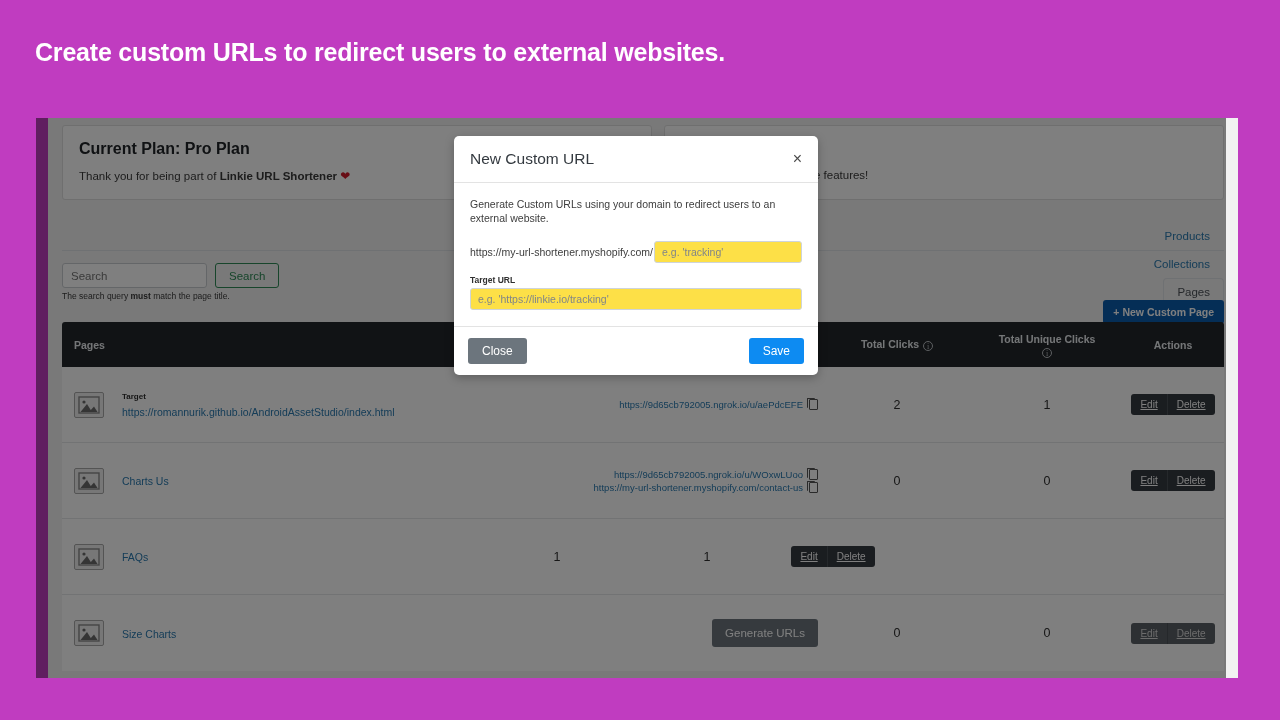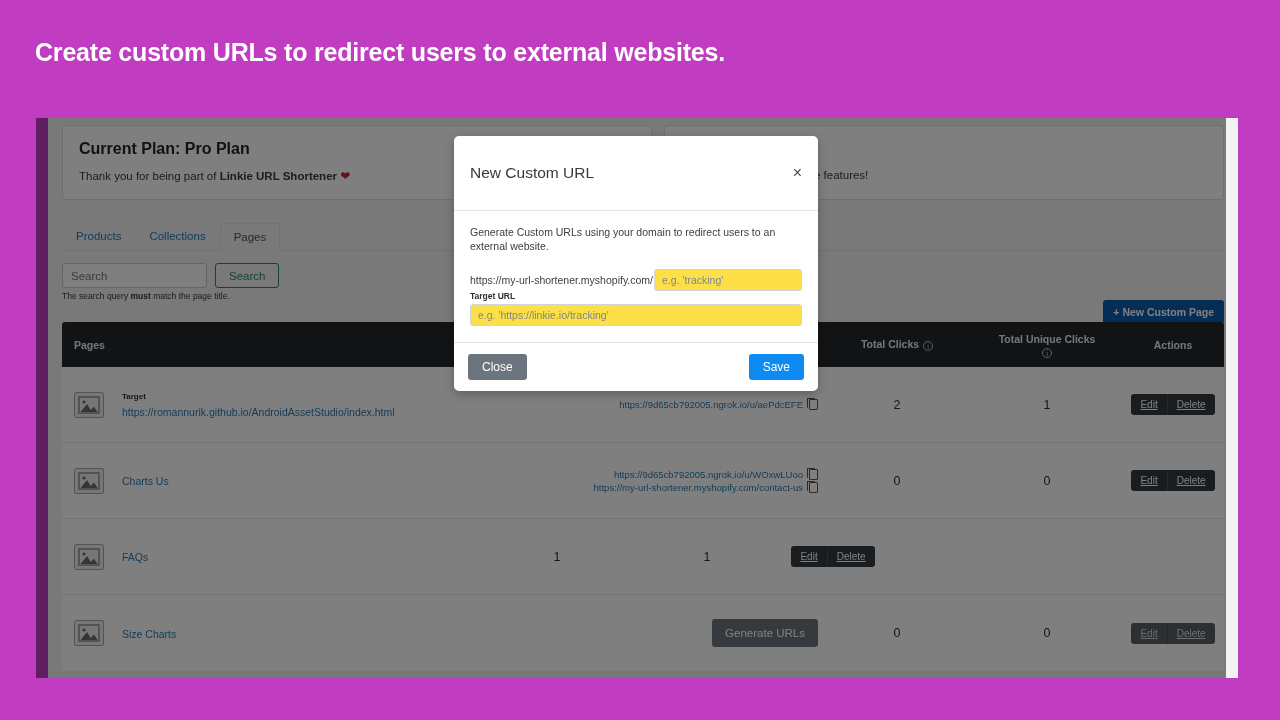--- a/index.html
+++ b/index.html
@@ -69,20 +69,21 @@
   .card.right .card-title { visibility: hidden; }
   .card.right .card-text { margin-top: 0px; }
 
   
   .tabs-wrap {
     margin: 22px 14px 0 14px;
     border-bottom: 1px solid #dee2e6;
     display: flex;
     align-items: flex-end;
     height: 29px;
+    flex-direction: column;
   }
   .tab {
     font-size: 11.5px;
     color: #2a7ab0;
     padding: 6px 13px 6px 13px;
     border: 1px solid transparent;
     border-bottom: none;
     border-radius: 4px 4px 0 0;
     cursor: pointer;
     line-height: 15px;
@@ -304,21 +305,21 @@
     width: 364px;
     background: #fff;
     border-radius: 5px;
     box-shadow: 0 3px 10px rgba(0,0,0,0.25);
     z-index: 60;
   }
   .modal-header {
     display: flex;
     align-items: center;
     justify-content: space-between;
-    padding: 28px 16px;
+    padding: 14px 16px;
     border-bottom: 1px solid #e3e3e3;
   }
   .modal-title {
     font-size: 15.5px;
     color: #343a40;
   }
   .modal-close {
     background: none;
     border: none;
     font-size: 16px;
@@ -330,20 +331,21 @@
   .modal-body { padding: 14px 16px 16px 16px; }
   .modal-desc {
     font-size: 10.5px;
     color: #3d3d3d;
     line-height: 14px;
     margin-bottom: 16px;
   }
   .inline-field {
     display: flex;
     align-items: center;
+    margin-bottom: 12px;
   }
   .domain-prefix {
     font-size: 10.5px;
     color: #3d3d3d;
     white-space: nowrap;
     margin-right: 1px;
   }
   .field-label {
     display: block;
     font-size: 8.5px;

